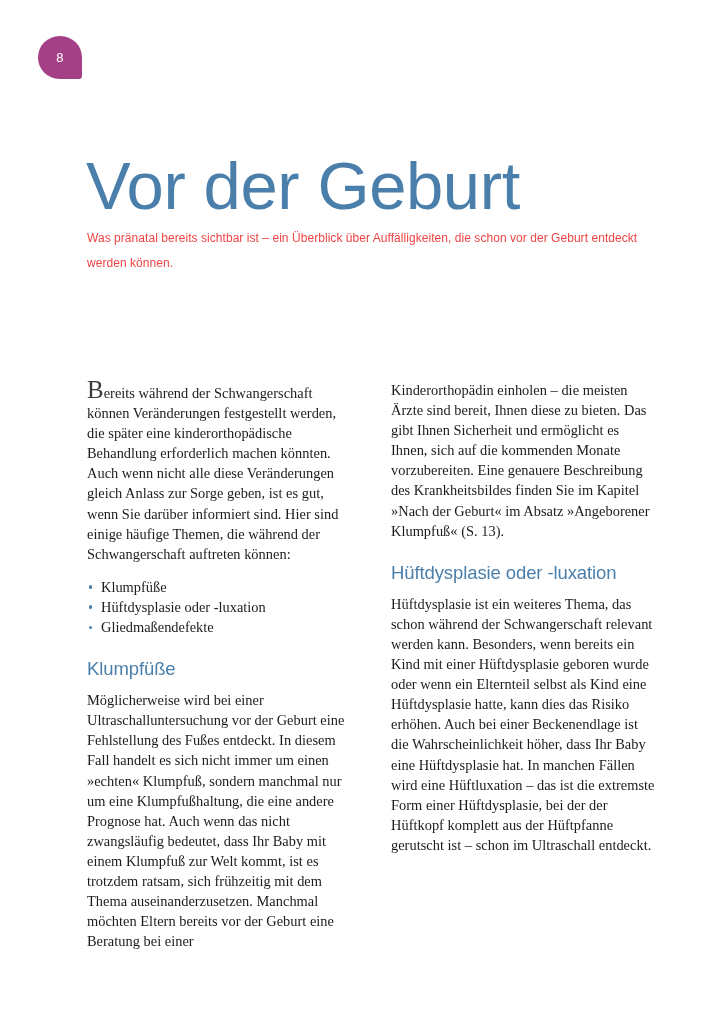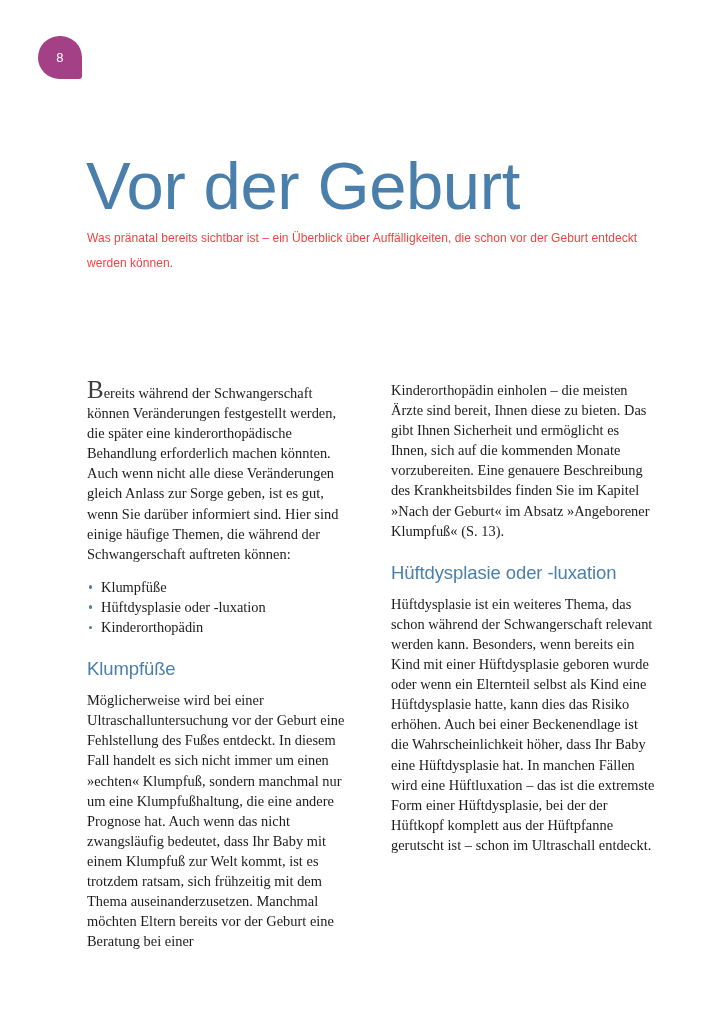--- a/index.html
+++ b/index.html
@@ -145,21 +145,21 @@
 
 <div class="columns">
 
   <div class="col">
 
     <p class="body dropcap">Bereits während der Schwangerschaft können Veränderungen festgestellt werden, die später eine kinderorthopädische Behandlung erforderlich machen könnten. Auch wenn nicht alle diese Veränderungen gleich Anlass zur Sorge geben, ist es gut, wenn Sie darüber informiert sind. Hier sind einige häufige Themen, die während der Schwangerschaft auftreten können:</p>
 
     <ul class="bullets">
       <li>Klumpfüße</li>
       <li>Hüftdysplasie oder -luxation</li>
-      <li>Kinderorthopädin</li>
+      <li>Gliedmaßendefekte</li>
     </ul>
 
     <h2 class="section-head">Klumpfüße</h2>
 
     <p class="body">Möglicherweise wird bei einer Ultraschalluntersuchung vor der Geburt eine Fehlstellung des Fußes entdeckt. In diesem Fall handelt es sich nicht immer um einen »echten« Klumpfuß, sondern manchmal nur um eine Klumpfußhaltung, die eine andere Prognose hat. Auch wenn das nicht zwangsläufig bedeutet, dass Ihr Baby mit einem Klumpfuß zur Welt kommt, ist es trotzdem ratsam, sich frühzeitig mit dem Thema auseinanderzusetzen. Manchmal möchten Eltern bereits vor der Geburt eine Beratung bei einer</p>
   </div>
 
   <div class="col">
 
     <p class="body">Kinderorthopädin einholen – die meisten Ärzte sind bereit, Ihnen diese zu bieten. Das gibt Ihnen Sicherheit und ermöglicht es Ihnen, sich auf die kommenden Monate vorzubereiten. Eine genauere Beschreibung des Krankheitsbildes finden Sie im Kapitel »Nach der Geburt« im Absatz »Angeborener Klumpfuß« (S. 13).</p>

